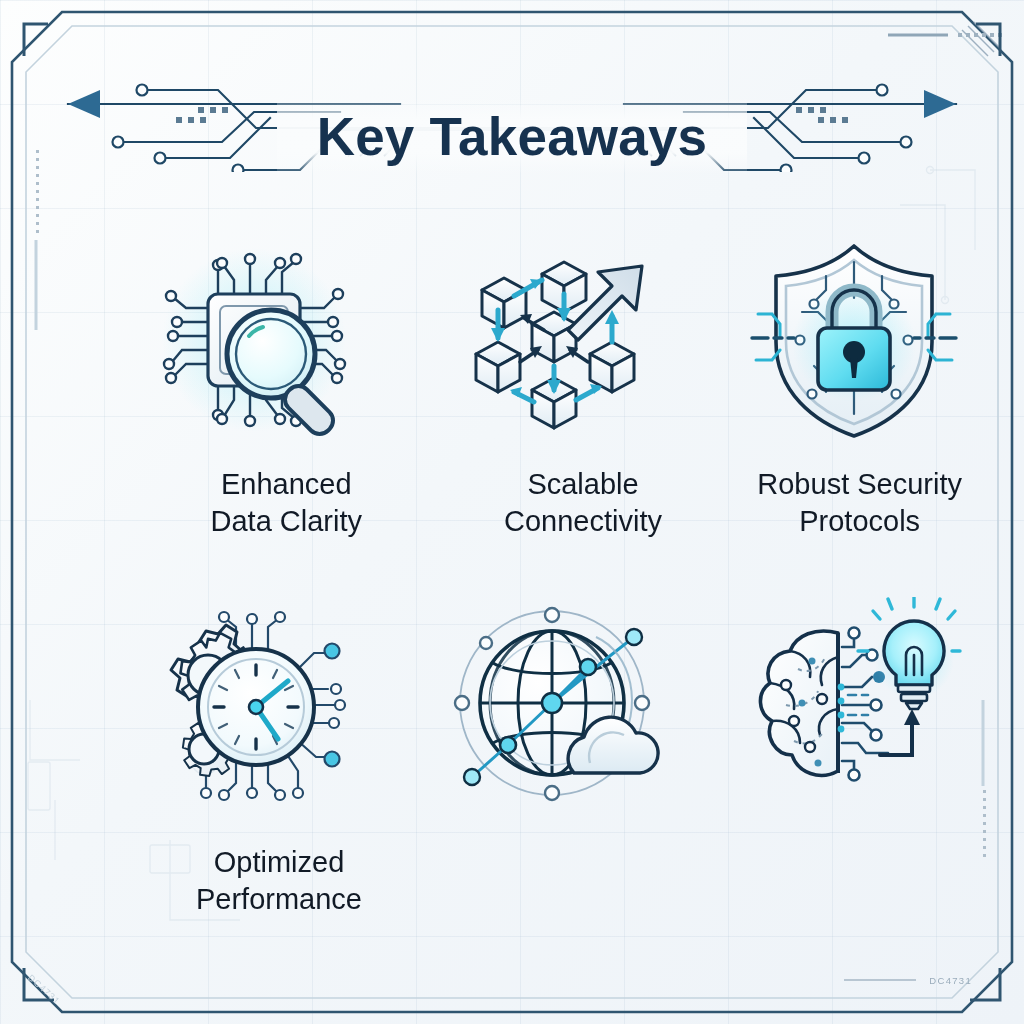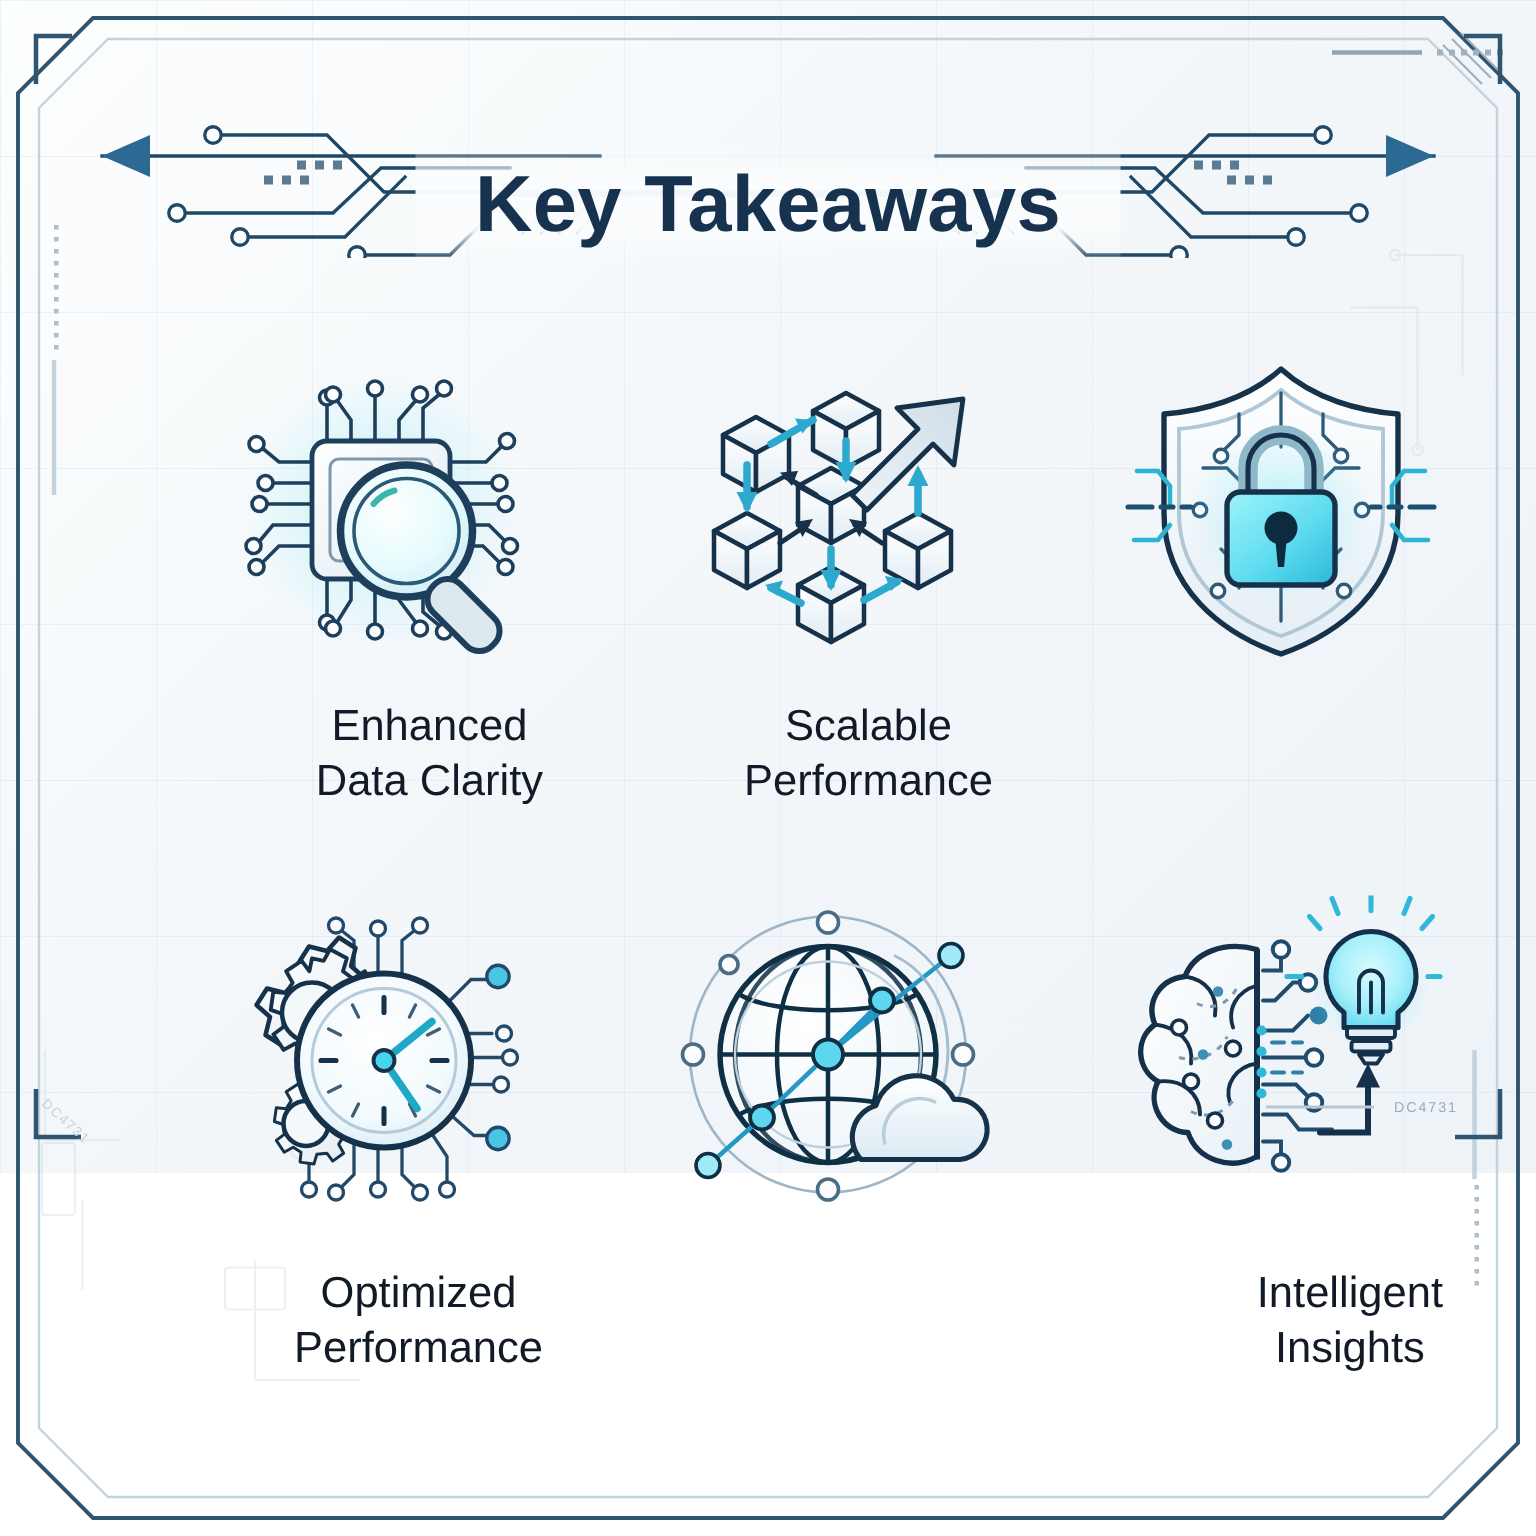--- a/index.html
+++ b/index.html
@@ -7,21 +7,21 @@
 
   html, body {
     width:1024px; height:1024px;
     font-family:"Liberation Sans", sans-serif;
     background:#ffffff;
     overflow:hidden;
   }
 
   #stage {
     position:relative;
-    width:1024px; height:782px;
+    width:1024px; height:1024px;
     background:
       linear-gradient(135deg, #fdfefe 0%, #f3f7fa 45%, #eef3f8 100%);
   }
 
   
   .bg-grid {
     position:absolute; inset:0;
     background-image:
       linear-gradient(to right, rgba(140,170,195,0.13) 1px, transparent 1px),
       linear-gradient(to bottom, rgba(140,170,195,0.13) 1px, transparent 1px);
@@ -419,21 +419,21 @@
             <path d="M92 118 L74 130"></path>
               <polygon points="96,114 84,116 89,126" fill="#16324a" stroke="none"></polygon>
             <path d="M124 118 L142 130"></path>
               <polygon points="120,114 132,116 127,126" fill="#16324a" stroke="none"></polygon>
           </g>
 
           <path d="M122 98 L166 54 L152 40 L196 34 L190 78 L176 64 L132 108 Z" fill="url(#arrG)" stroke="#16324a" stroke-width="3.2" stroke-linejoin="round"></path>
         </svg>
       </div>
       <div class="card-label">Scalable
-Performance</div>
+Connectivity</div>
     </div>
 
     <div class="card">
       <div class="icon-wrap">
         <svg viewBox="0 0 216 216">
           <defs>
             <linearGradient id="shG" x1="0" y1="0" x2="0" y2="1">
               <stop offset="0%" stop-color="#ffffff"></stop>
                 <stop offset="100%" stop-color="#e4eef5"></stop>
             </linearGradient>
@@ -486,20 +486,22 @@
           </g>
           <ellipse cx="108" cy="112" rx="62" ry="58" fill="url(#glowC)"></ellipse>
 
           <path d="M86 96 L86 80 a22 22 0 0 1 44 0 L130 96" fill="none" stroke="#8fb9c9" stroke-width="13" stroke-linecap="round"></path>
           <path d="M86 96 L86 80 a22 22 0 0 1 44 0 L130 96" fill="none" stroke="#16324a" stroke-width="3.4" stroke-linecap="round"></path>
           <rect x="72" y="96" width="72" height="62" rx="9" fill="url(#lockG)" stroke="#16324a" stroke-width="3.6"></rect>
           <circle cx="108" cy="120" r="11" fill="#0d2b3f"></circle>
           <path d="M104 126 L112 126 L110 146 L106 146 Z" fill="#0d2b3f"></path>
         </svg>
       </div>
+      <div class="card-label">Robust Security
+Protocols</div>
     </div>
 
     <div class="card row2">
       <div class="icon-wrap">
         <svg viewBox="0 0 216 216">
           <defs>
             <radialGradient id="clockG" cx="45%" cy="38%" r="65%">
               <stop offset="0%" stop-color="#ffffff"></stop>
               <stop offset="70%" stop-color="#f2fafd"></stop>
               <stop offset="100%" stop-color="#dbeef6"></stop>
@@ -739,22 +741,20 @@
             <line x1="168" y1="10" x2="168" y2="0"></line>
             <line x1="134" y1="22" x2="127" y2="14"></line>
             <line x1="202" y1="22" x2="209" y2="14"></line>
             <line x1="122" y1="54" x2="112" y2="54"></line>
             <line x1="214" y1="54" x2="206" y2="54"></line>
             <line x1="146" y1="12" x2="142" y2="2"></line>
             <line x1="190" y1="12" x2="194" y2="2"></line>
           </g>
         </svg>
       </div>
-      <div class="card-label">Intelligent
-Insights</div>
     </div>
 
   </div>
 
   <div class="micro-rule"></div>
   <div class="micro-label">DC4731</div>
   <div class="micro-label-bl">DC4731</div>
 
 </div>
 

